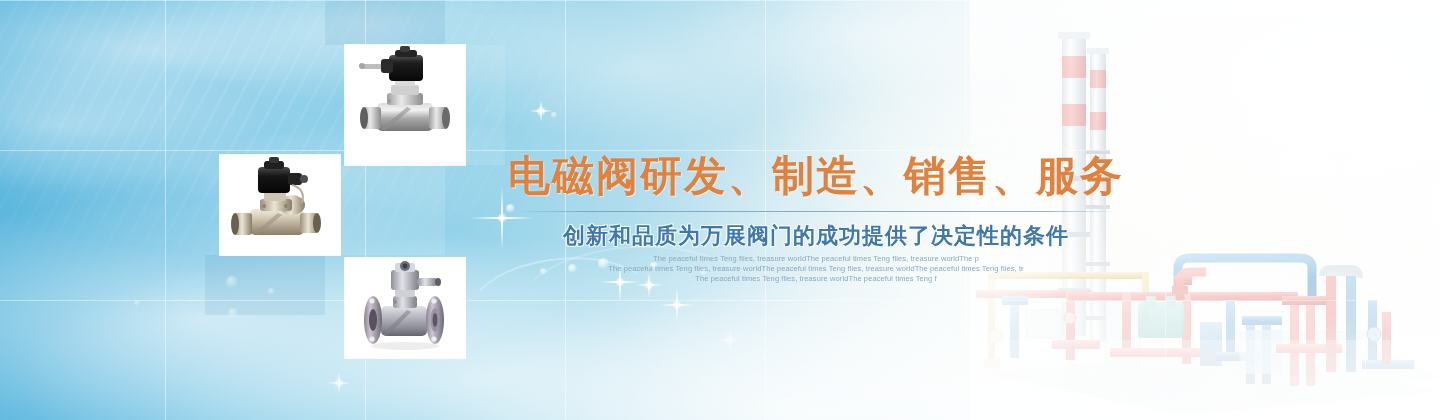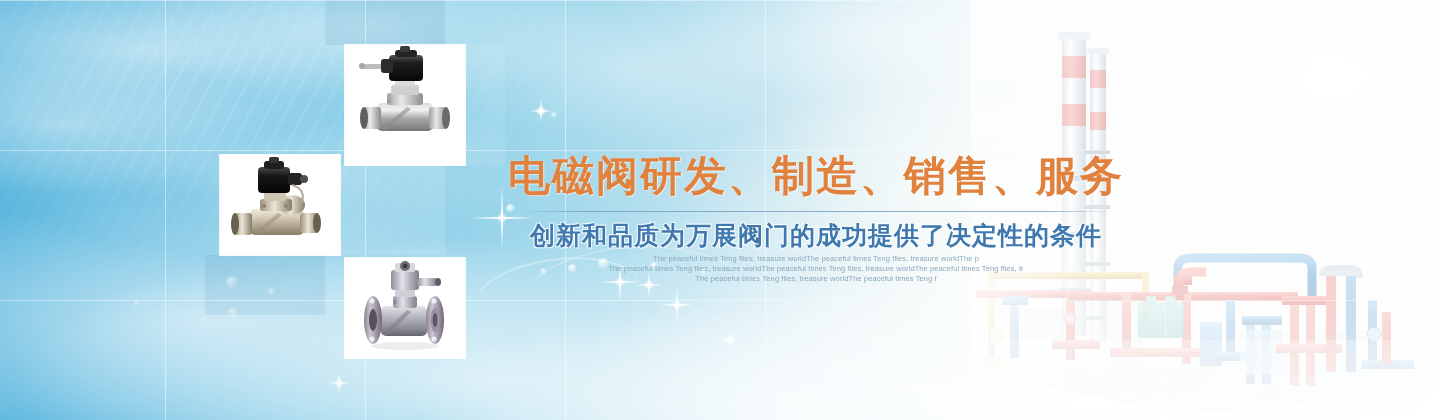--- a/index.html
+++ b/index.html
@@ -128,21 +128,21 @@
     white-space:nowrap;
     text-shadow:
       0 0 1px rgba(255,255,255,.85),
       1px 1px 0 rgba(255,255,255,.55);
   }
   .rule{
     height:1px;margin:9px auto 8px;width:600px;
     background:linear-gradient(90deg,rgba(255,255,255,0),rgba(110,150,185,.75) 12%,rgba(110,150,185,.75) 88%,rgba(255,255,255,0));
   }
   .subhead{
-    font-size:25px;line-height:32px;font-weight:bold;
+    font-size:22px;line-height:32px;font-weight:bold;
     color:#3f78ae;
     letter-spacing:1px;
     white-space:nowrap;
     text-shadow:
       -1px -1px 0 rgba(255,255,255,.75),
        1px -1px 0 rgba(255,255,255,.75),
       -1px  1px 0 rgba(255,255,255,.75),
        1px  1px 0 rgba(255,255,255,.75);
     font-family: Liberation Serif, serif;
   }

